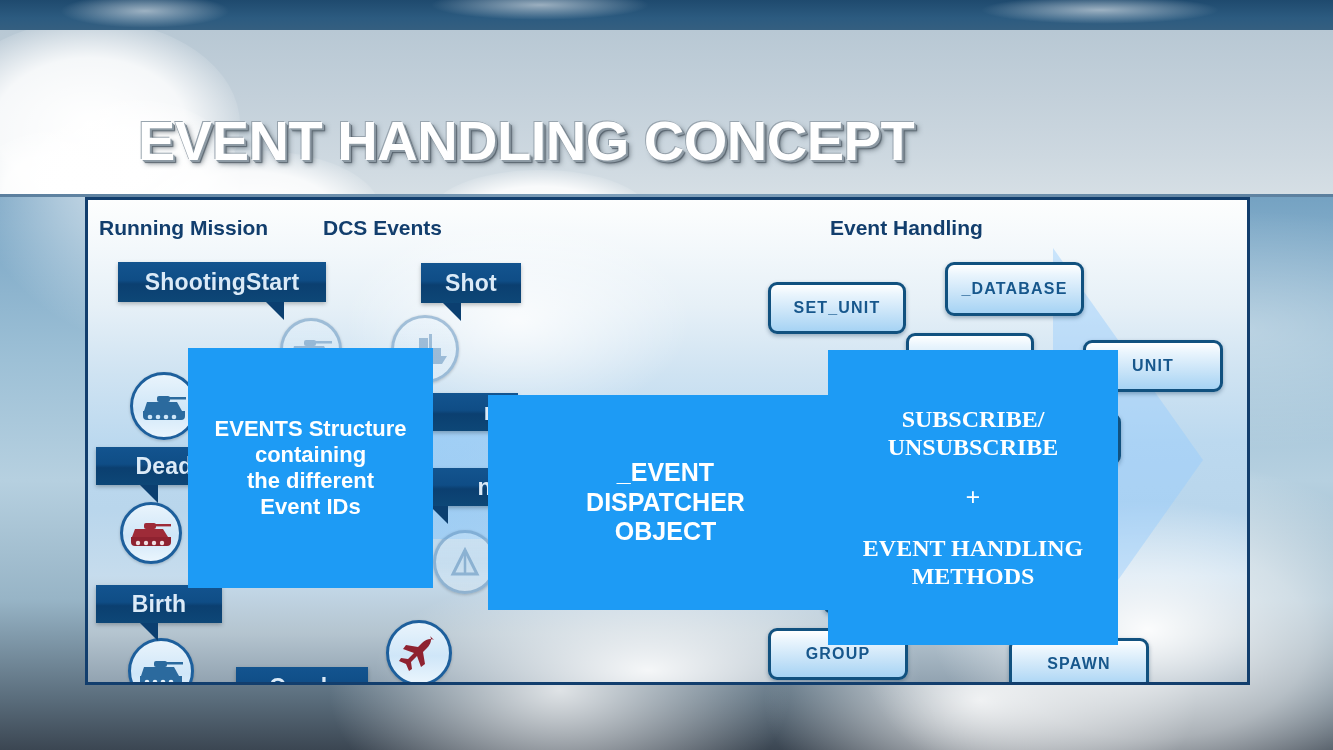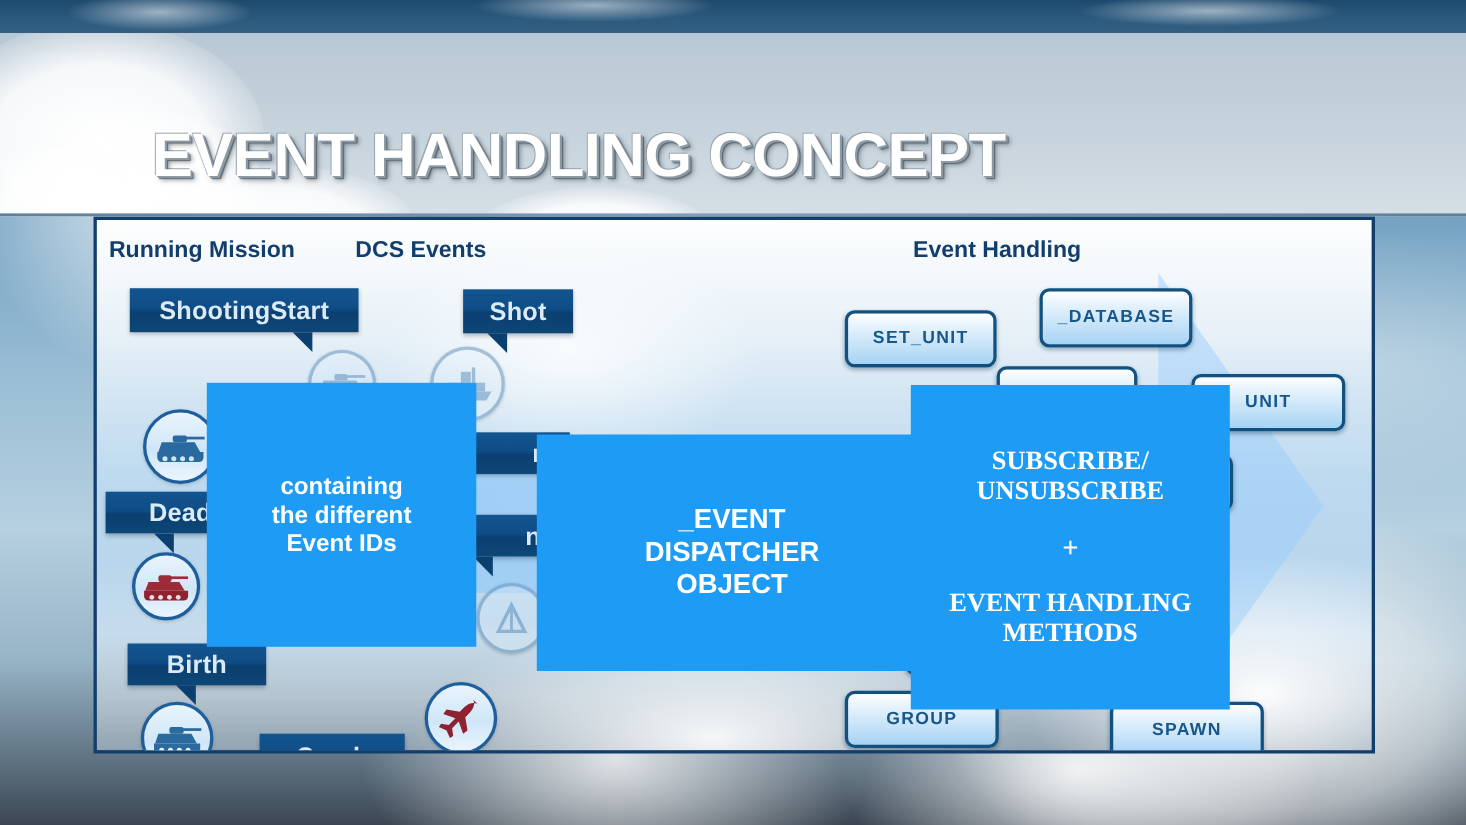--- a/index.html
+++ b/index.html
@@ -124,21 +124,21 @@
 
   #chip-shootingstart { left: 30px;  top: 62px;  width: 208px; height: 40px; }
   #chip-shootingstart .tail { left: 148px; top: 40px; }
 
   #chip-shot { left: 333px; top: 63px; width: 100px; height: 40px; }
   #chip-shot .tail { left: 22px; top: 40px; }
 
   #chip-dead { left: 8px;  top: 247px; width: 124px; height: 38px; padding-left: 24px; }
   #chip-dead .tail { left: 44px; top: 38px; }
 
-  #chip-birth { left: 8px;  top: 385px; width: 126px; height: 38px; margin-left: 20px; }
+  #chip-birth { left: 8px;  top: 385px; width: 126px; height: 38px; }
   #chip-birth .tail { left: 44px; top: 38px; }
 
   #chip-crash { left: 148px; top: 467px; width: 132px; height: 40px; }
   #chip-crash .tail { left: 108px; top: 40px;
     border-left: 0 solid transparent; border-right: 18px solid transparent;
     border-top: 18px solid #0b3f70; }
 
   
   #chip-fire  { left: 318px; top: 193px; width: 112px; height: 38px; justify-content: flex-end; }
   #chip-land  { left: 318px; top: 268px; width: 112px; height: 38px; justify-content: flex-end; }
@@ -381,20 +381,21 @@
       <span>ER</span>
     </div>
     <div class="hbtn" id="btn-group">
       <span>GROUP</span>
     </div>
     <div class="hbtn" id="btn-spawn">
       <span>SPAWN</span>
     </div>
 
     <div class="callout" id="callout-events">
+      <span>EVENTS Structure</span>
       <span>containing</span>
       <span>the different</span>
       <span>Event IDs</span>
     </div>
 
     <div class="callout" id="callout-dispatcher">
       <span>_EVENT</span>
       <span>DISPATCHER</span>
       <span>OBJECT</span>
     </div>

